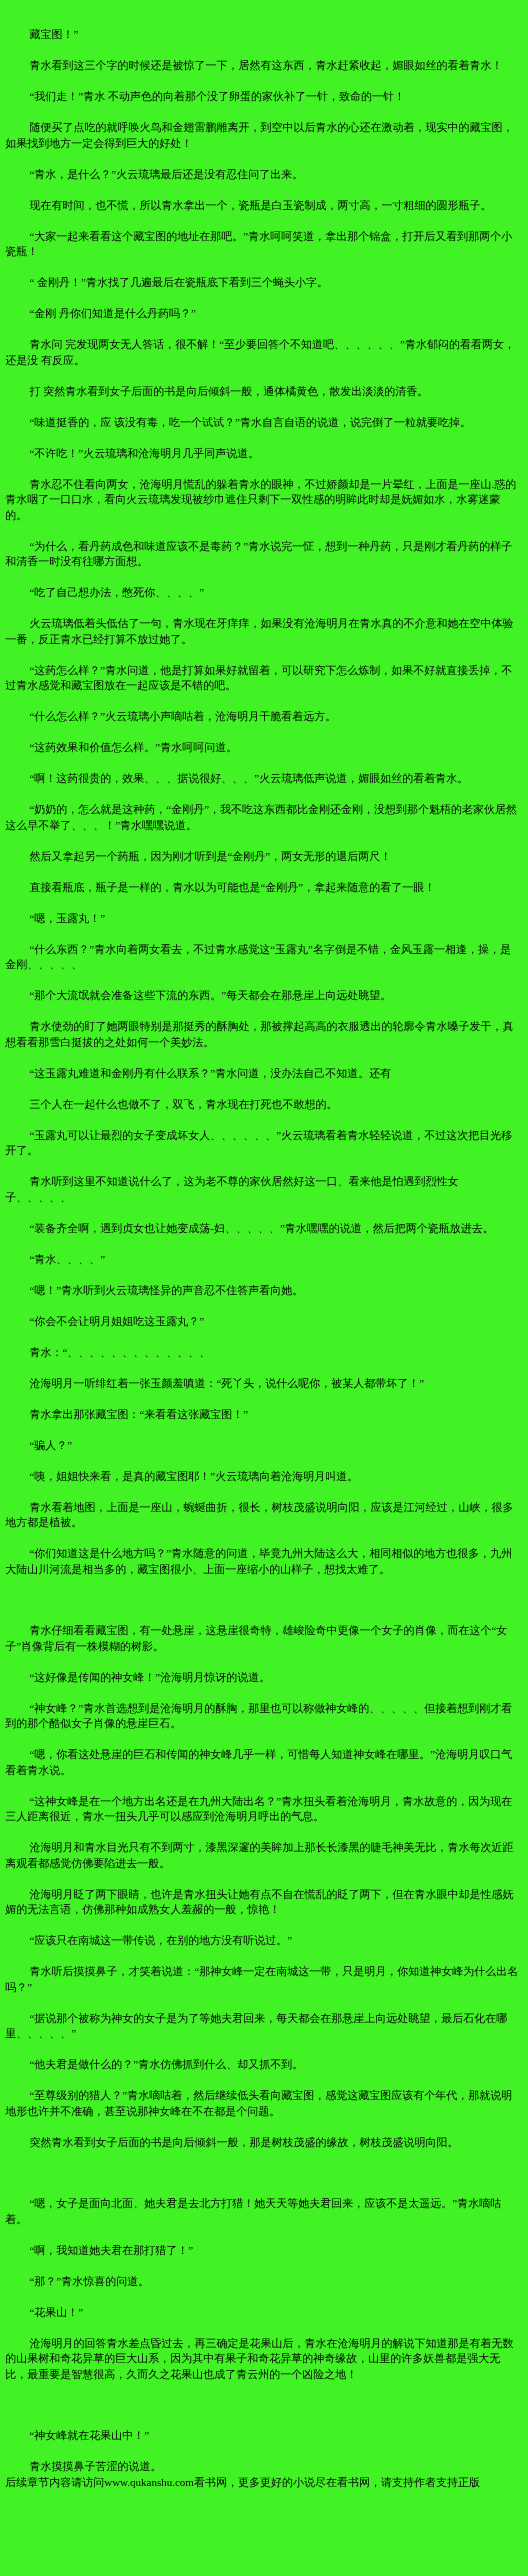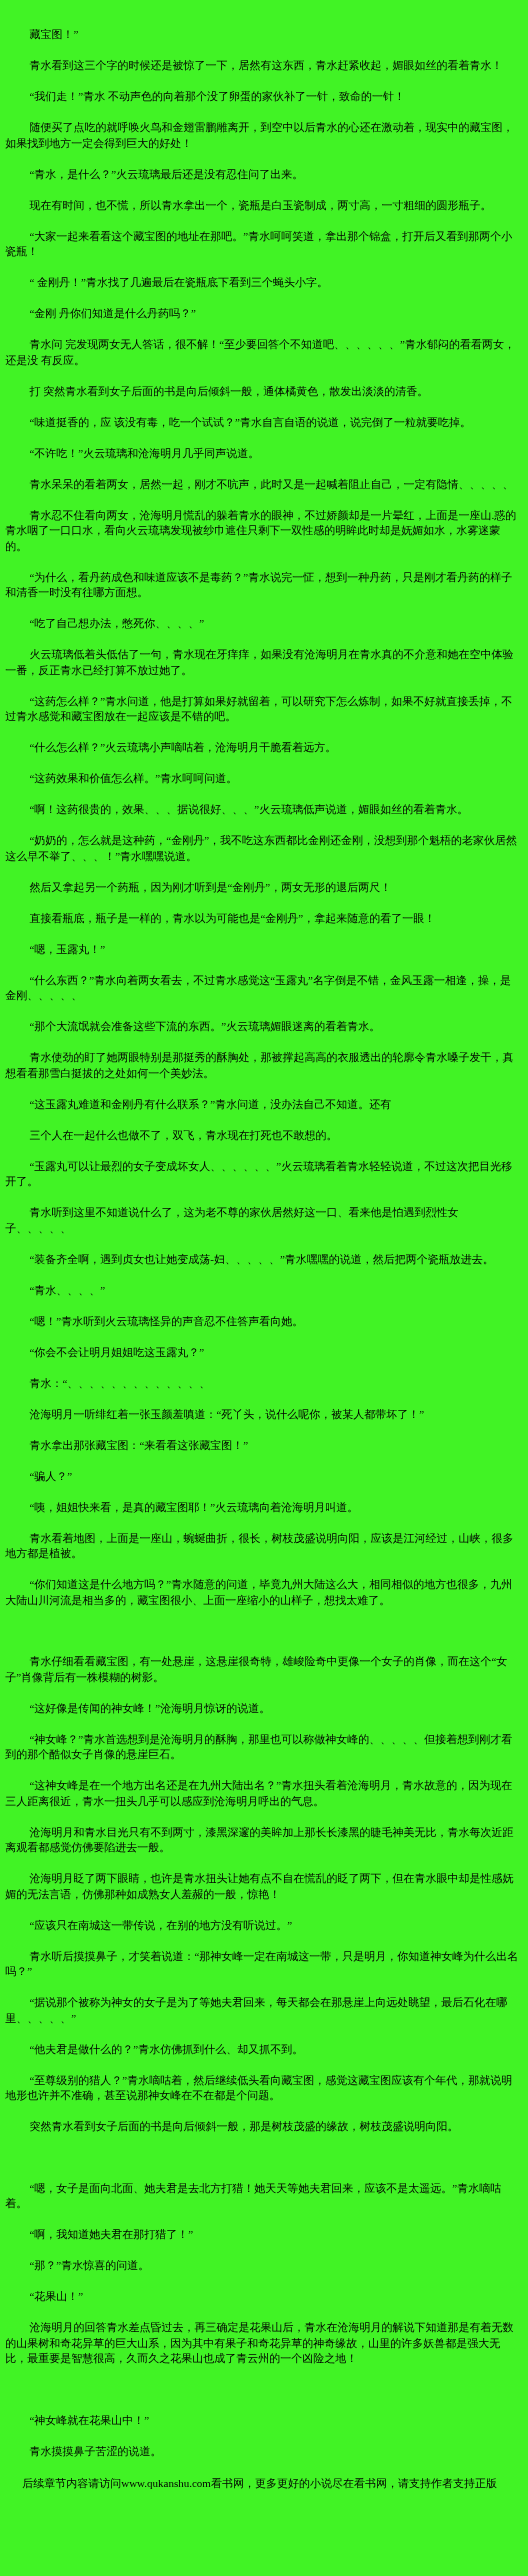--- a/index.html
+++ b/index.html
@@ -25,21 +25,21 @@
     text-indent: 2.2em;
     word-break: break-all;
   }
   .para:first-child {
     margin-top: 10px;
   }
   .para.extra-gap {
     margin-top: 46px;
   }
   .footer-note {
-    margin: 17px;
+    margin: 0;
     text-indent: 0;
     word-break: break-all;
   }
 </style>
 </head>
 <body style="background: rgb(65, 243, 37); color: rgb(0, 0, 0);">
 
 <div class="page">
   <p class="para">藏宝图！”</p>
   <p class="para">青水看到这三个字的时候还是被惊了一下，居然有这东西，青水赶紧收起，媚眼如丝的看着青水！</p>
@@ -47,54 +47,54 @@
   <p class="para">随便买了点吃的就呼唤火鸟和金翅雷鹏雕离开，到空中以后青水的心还在激动着，现实中的藏宝图，如果找到地方一定会得到巨大的好处！</p>
   <p class="para">“青水，是什么？”火云琉璃最后还是没有忍住问了出来。</p>
   <p class="para">现在有时间，也不慌，所以青水拿出一个，瓷瓶是白玉瓷制成，两寸高，一寸粗细的圆形瓶子。</p>
   <p class="para">“大家一起来看看这个藏宝图的地址在那吧。”青水呵呵笑道，拿出那个锦盒，打开后又看到那两个小瓷瓶！</p>
   <p class="para">“ 金刚丹！”青水找了几遍最后在瓷瓶底下看到三个蝇头小字。</p>
   <p class="para">“金刚 丹你们知道是什么丹药吗？”</p>
   <p class="para">青水问 完发现两女无人答话，很不解！“至少要回答个不知道吧、、、、、、”青水郁闷的看看两女，还是没 有反应。</p>
   <p class="para">打 突然青水看到女子后面的书是向后倾斜一般，通体橘黄色，散发出淡淡的清香。</p>
   <p class="para">“味道挺香的，应 该没有毒，吃一个试试？”青水自言自语的说道，说完倒了一粒就要吃掉。</p>
   <p class="para">“不许吃！”火云琉璃和沧海明月几乎同声说道。</p>
-  <p class="para">青水呆呆的看着两女，居然一起，刚才不吭声，此时又是一起喊着阻止自己，一定有隐情、、、、、</p>
   <p class="para">青水忍不住看向两女，沧海明月慌乱的躲着青水的眼神，不过娇颜却是一片晕红，上面是一座山.惑的青水咽了一口口水，看向火云琉璃发现被纱巾遮住只剩下一双性感的明眸此时却是妩媚如水，水雾迷蒙的。</p>
   <p class="para">“为什么，看丹药成色和味道应该不是毒药？”青水说完一怔，想到一种丹药，只是刚才看丹药的样子和清香一时没有往哪方面想。</p>
   <p class="para">“吃了自己想办法，憋死你、、、、”</p>
   <p class="para">火云琉璃低着头低估了一句，青水现在牙痒痒，如果没有沧海明月在青水真的不介意和她在空中体验一番，反正青水已经打算不放过她了。</p>
   <p class="para">“这药怎么样？”青水问道，他是打算如果好就留着，可以研究下怎么炼制，如果不好就直接丢掉，不过青水感觉和藏宝图放在一起应该是不错的吧。</p>
   <p class="para">“什么怎么样？”火云琉璃小声嘀咕着，沧海明月干脆看着远方。</p>
   <p class="para">“这药效果和价值怎么样。”青水呵呵问道。</p>
   <p class="para">“啊！这药很贵的，效果、、、据说很好、、、”火云琉璃低声说道，媚眼如丝的看着青水。</p>
   <p class="para">“奶奶的，怎么就是这种药，“金刚丹”，我不吃这东西都比金刚还金刚，没想到那个魁梧的老家伙居然这么早不举了、、、！”青水嘿嘿说道。</p>
   <p class="para">然后又拿起另一个药瓶，因为刚才听到是“金刚丹”，两女无形的退后两尺！</p>
   <p class="para">直接看瓶底，瓶子是一样的，青水以为可能也是“金刚丹”，拿起来随意的看了一眼！</p>
   <p class="para">“嗯，玉露丸！”</p>
   <p class="para">“什么东西？”青水向着两女看去，不过青水感觉这“玉露丸”名字倒是不错，金风玉露一相逢，操，是金刚、、、、、</p>
-  <p class="para">“那个大流氓就会准备这些下流的东西。”火云琉璃媚眼迷离的看着青水。</p>
+  <p class="para">“那个大流氓就会准备这些下流的东西。”每天都会在那悬崖上向远处眺望。</p>
   <p class="para">青水使劲的盯了她两眼特别是那挺秀的酥胸处，那被撑起高高的衣服透出的轮廓令青水嗓子发干，真想看看那雪白挺拔的之处如何一个美妙法。</p>
   <p class="para">“这玉露丸难道和金刚丹有什么联系？”青水问道，没办法自己不知道。还有</p>
   <p class="para">三个人在一起什么也做不了，双飞，青水现在打死也不敢想的。</p>
   <p class="para">“玉露丸可以让最烈的女子变成坏女人、、、、、、”火云琉璃看着青水轻轻说道，不过这次把目光移开了。</p>
   <p class="para">青水听到这里不知道说什么了，这为老不尊的家伙居然好这一口、看来他是怕遇到烈性女子、、、、、</p>
   <p class="para">“装备齐全啊，遇到贞女也让她变成荡-妇、、、、、”青水嘿嘿的说道，然后把两个瓷瓶放进去。</p>
   <p class="para">“青水、、、、”</p>
   <p class="para">“嗯！”青水听到火云琉璃怪异的声音忍不住答声看向她。</p>
   <p class="para">“你会不会让明月姐姐吃这玉露丸？”</p>
   <p class="para">青水：“、、、、、、、、、、、、、</p>
   <p class="para">沧海明月一听绯红着一张玉颜羞嗔道：“死丫头，说什么呢你，被某人都带坏了！”</p>
   <p class="para">青水拿出那张藏宝图：“来看看这张藏宝图！”</p>
   <p class="para">“骗人？”</p>
   <p class="para">“咦，姐姐快来看，是真的藏宝图耶！”火云琉璃向着沧海明月叫道。</p>
   <p class="para">青水看着地图，上面是一座山，蜿蜒曲折，很长，树枝茂盛说明向阳，应该是江河经过，山峡，很多地方都是植被。</p>
   <p class="para">“你们知道这是什么地方吗？”青水随意的问道，毕竟九州大陆这么大，相同相似的地方也很多，九州大陆山川河流是相当多的，藏宝图很小、上面一座缩小的山样子，想找太难了。</p>
   <p class="para extra-gap">青水仔细看看藏宝图，有一处悬崖，这悬崖很奇特，雄峻险奇中更像一个女子的肖像，而在这个“女子”肖像背后有一株模糊的树影。</p>
   <p class="para">“这好像是传闻的神女峰！”沧海明月惊讶的说道。</p>
   <p class="para">“神女峰？”青水首选想到是沧海明月的酥胸，那里也可以称做神女峰的、、、、、但接着想到刚才看到的那个酷似女子肖像的悬崖巨石。</p>
+  <p class="para">“嗯，你看这处悬崖的巨石和传闻的神女峰几乎一样，可惜每人知道神女峰在哪里。”沧海明月叹口气看着青水说。</p>
   <p class="para">“这神女峰是在一个地方出名还是在九州大陆出名？”青水扭头看着沧海明月，青水故意的，因为现在三人距离很近，青水一扭头几乎可以感应到沧海明月呼出的气息。</p>
   <p class="para">沧海明月和青水目光只有不到两寸，漆黑深邃的美眸加上那长长漆黑的睫毛神美无比，青水每次近距离观看都感觉仿佛要陷进去一般。</p>
   <p class="para">沧海明月眨了两下眼睛，也许是青水扭头让她有点不自在慌乱的眨了两下，但在青水眼中却是性感妩媚的无法言语，仿佛那种如成熟女人羞赧的一般，惊艳！</p>
   <p class="para">“应该只在南城这一带传说，在别的地方没有听说过。”</p>
   <p class="para">青水听后摸摸鼻子，才笑着说道：“那神女峰一定在南城这一带，只是明月，你知道神女峰为什么出名吗？”</p>
   <p class="para">“据说那个被称为神女的女子是为了等她夫君回来，每天都会在那悬崖上向远处眺望，最后石化在哪里、、、、、”</p>
   <p class="para">“他夫君是做什么的？”青水仿佛抓到什么、却又抓不到。</p>
   <p class="para">“至尊级别的猎人？”青水嘀咕着，然后继续低头看向藏宝图，感觉这藏宝图应该有个年代，那就说明地形也许并不准确，甚至说那神女峰在不在都是个问题。</p>
   <p class="para">突然青水看到女子后面的书是向后倾斜一般，那是树枝茂盛的缘故，树枝茂盛说明向阳。</p>
   <p class="para extra-gap">“嗯，女子是面向北面、她夫君是去北方打猎！她天天等她夫君回来，应该不是太遥远。”青水嘀咕着。</p>

